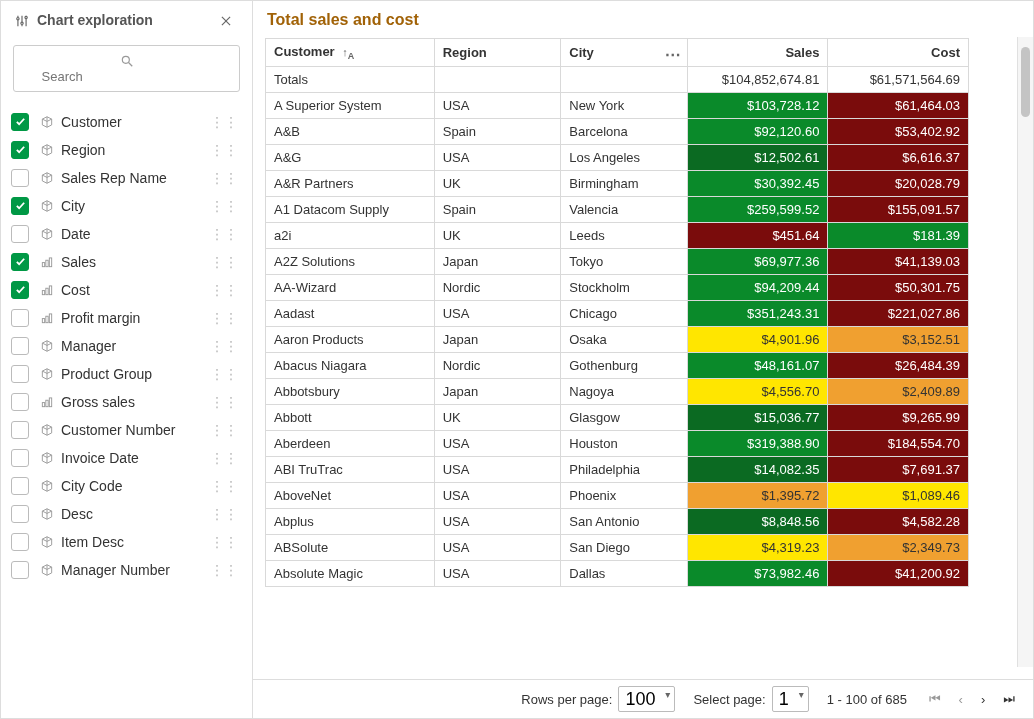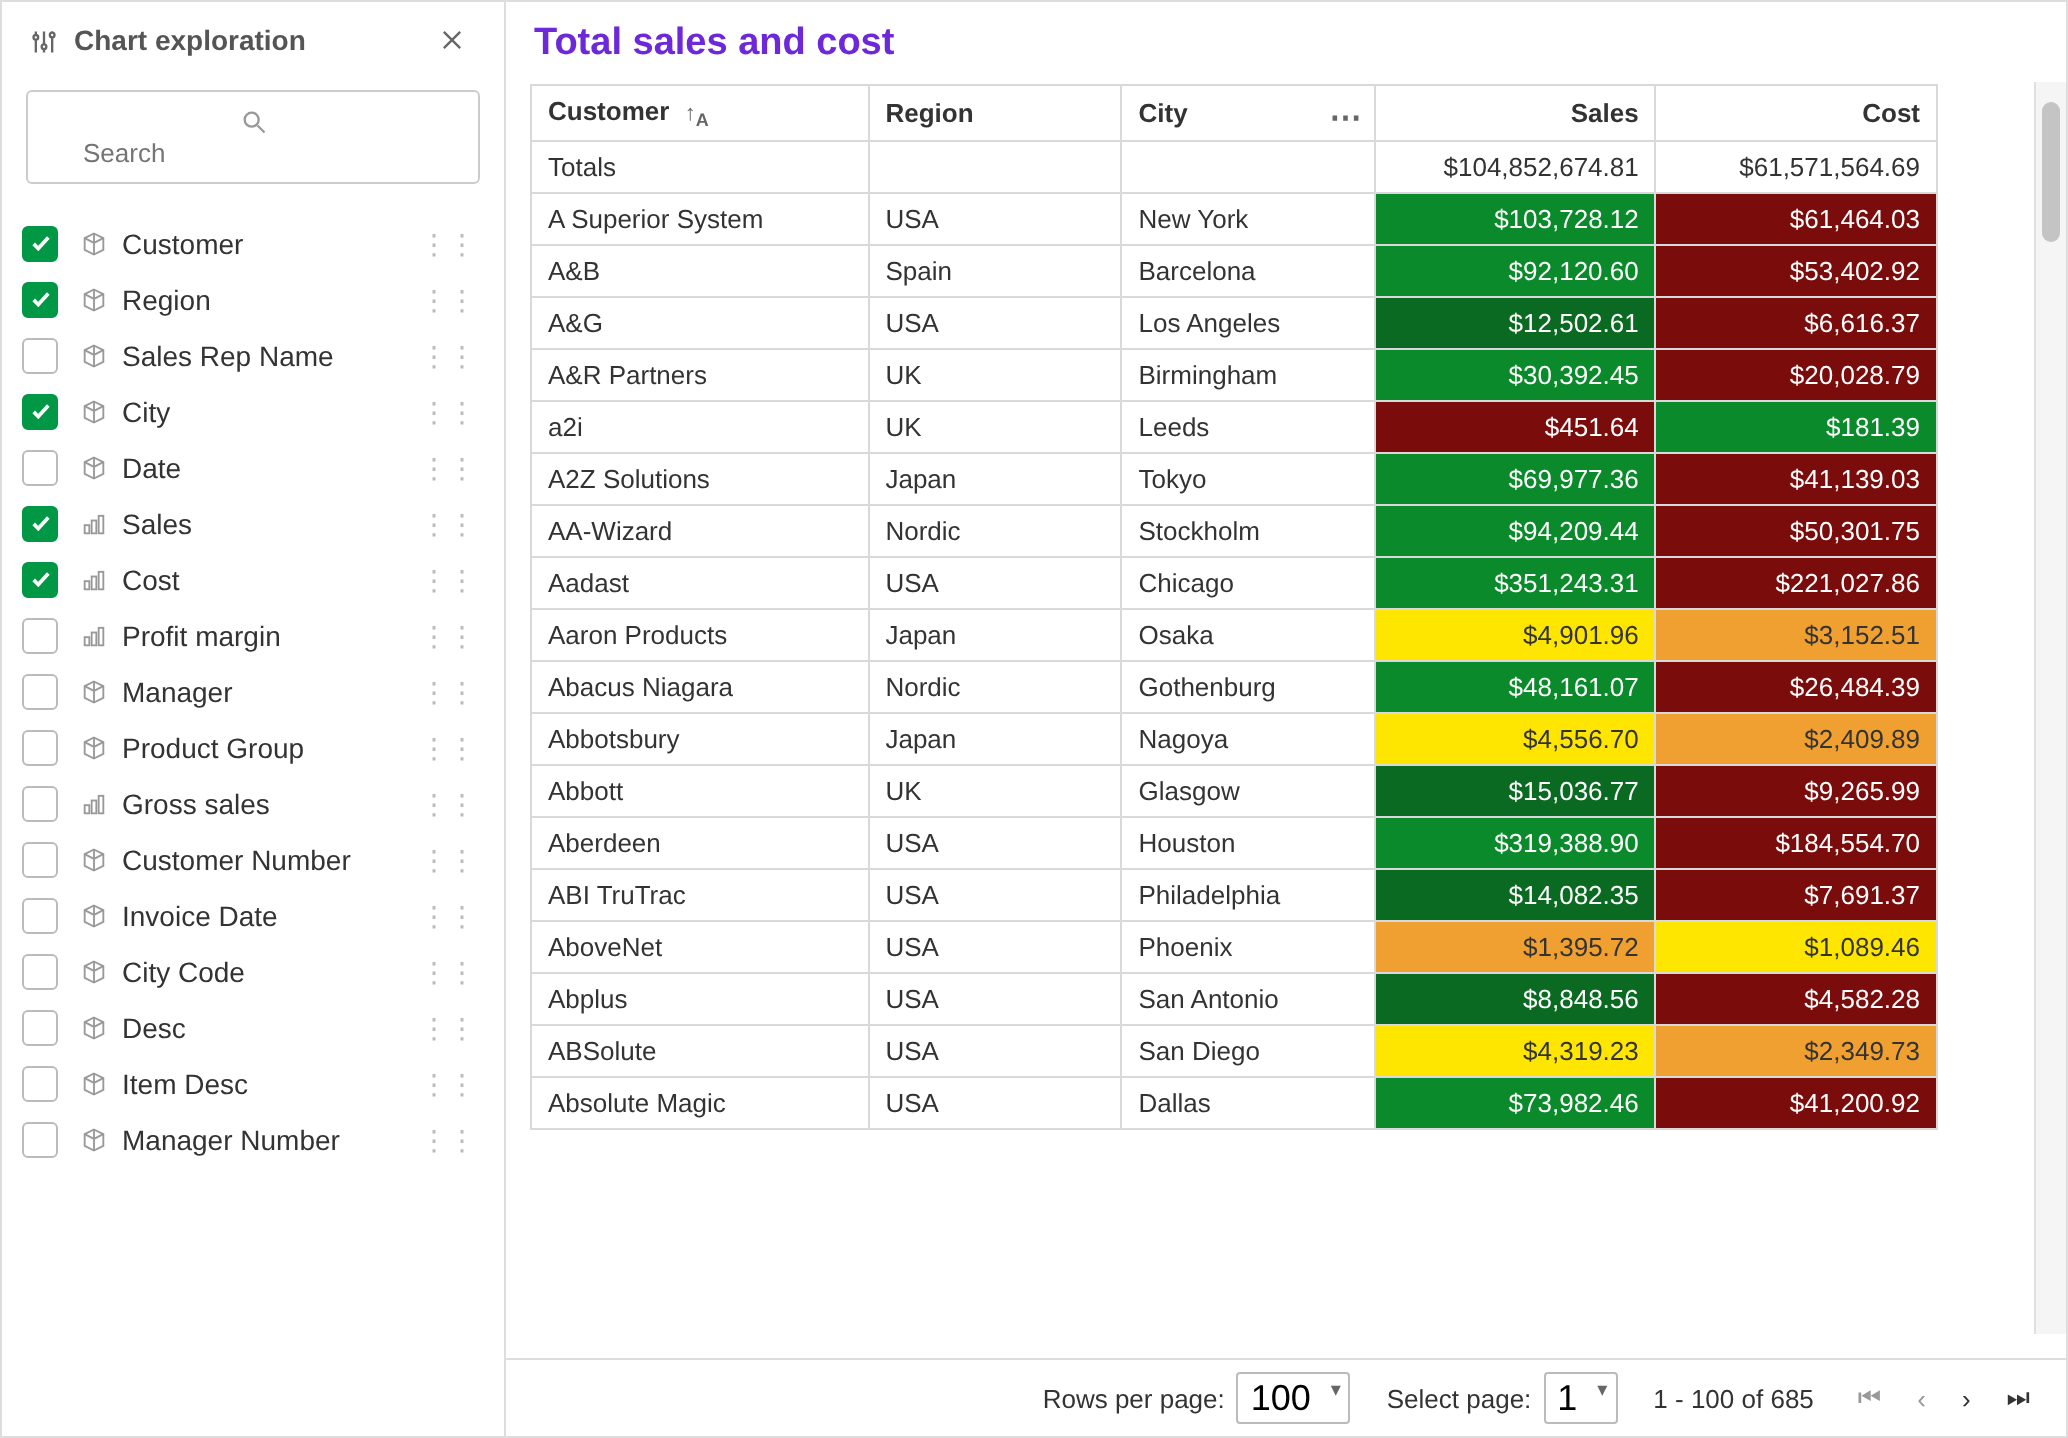--- a/index.html
+++ b/index.html
@@ -20,21 +20,21 @@
   .fld.checked .chk { background:#009845; border-color:#009845; }
   .fld.checked .chk svg { display:block; }
   .fld .chk svg { display:none; }
   .fld .ico { width:16px; color:#999; text-align:center; margin-right:6px; flex:0 0 16px; }
   .fld .lbl { flex:1; color:#333; font-size:14px; }
   .fld .drag { color:#bbb; font-size:14px; padding:0 4px; cursor:grab; }
 
   
   .main { flex:1; display:flex; flex-direction:column; min-width:0; }
   .main-inner { flex:1; display:flex; flex-direction:column; padding:10px 0 0 12px; min-height:0; }
-  .chart-title { font-size:19px; font-weight:700; color:#6d28d9; padding:0 0 8px 2px; }
+  .chart-title { font-size:16px; font-weight:700; color:#a16207; padding:0 0 8px 2px; }
   .table-area { flex:1; display:flex; min-height:0; position:relative;gap:48px; }
   .twrap { flex:1; overflow:auto; border-top:1px solid transparent; }
   table { border-collapse:collapse; width:100%; table-layout:fixed; }
   th, td { border:1px solid #d9d9d9; padding:5px 8px; font-size:13px; height:25px; overflow:hidden; text-overflow:ellipsis; white-space:nowrap; }
   thead th { background:#fff; font-weight:600; text-align:left; position:relative; }
   th.num, td.num { text-align:right; }
   .totals td { font-weight:400; background:#fff; }
   .sort-ind { font-size:11px; color:#666; margin-left:4px; }
   .more-dots { position:absolute; right:6px; top:6px; color:#666; font-size:16px; cursor:pointer; }
   td.heat { color:#fff; font-weight:400; }
@@ -333,20 +333,27 @@
                   <td class="num heat darkred">$6,616.37</td>
                 </tr>
                 <tr>
                   <td>A&amp;R Partners</td>
                   <td>UK</td>
                   <td>Birmingham</td>
                   <td class="num heat green">$30,392.45</td>
                   <td class="num heat darkred">$20,028.79</td>
                 </tr>
                 <tr>
+                  <td>A1 Datacom Supply</td>
+                  <td>Spain</td>
+                  <td>Valencia</td>
+                  <td class="num heat green">$259,599.52</td>
+                  <td class="num heat darkred">$155,091.57</td>
+                </tr>
+                <tr>
                   <td>a2i</td>
                   <td>UK</td>
                   <td>Leeds</td>
                   <td class="num heat darkred">$451.64</td>
                   <td class="num heat green">$181.39</td>
                 </tr>
                 <tr>
                   <td>A2Z Solutions</td>
                   <td>Japan</td>
                   <td>Tokyo</td>

